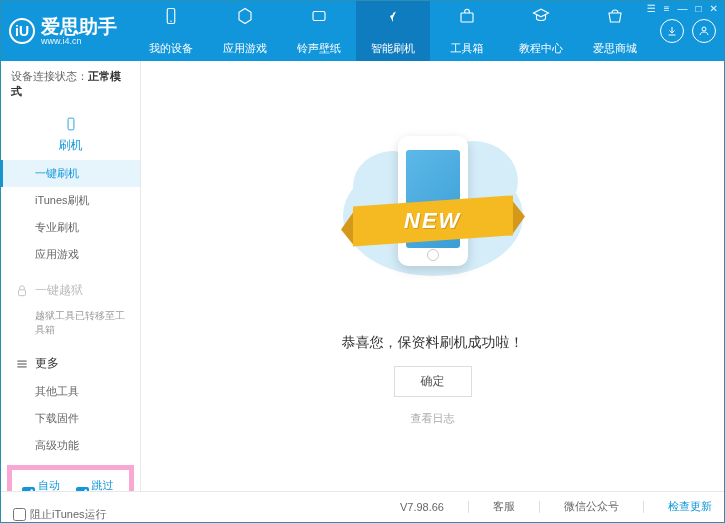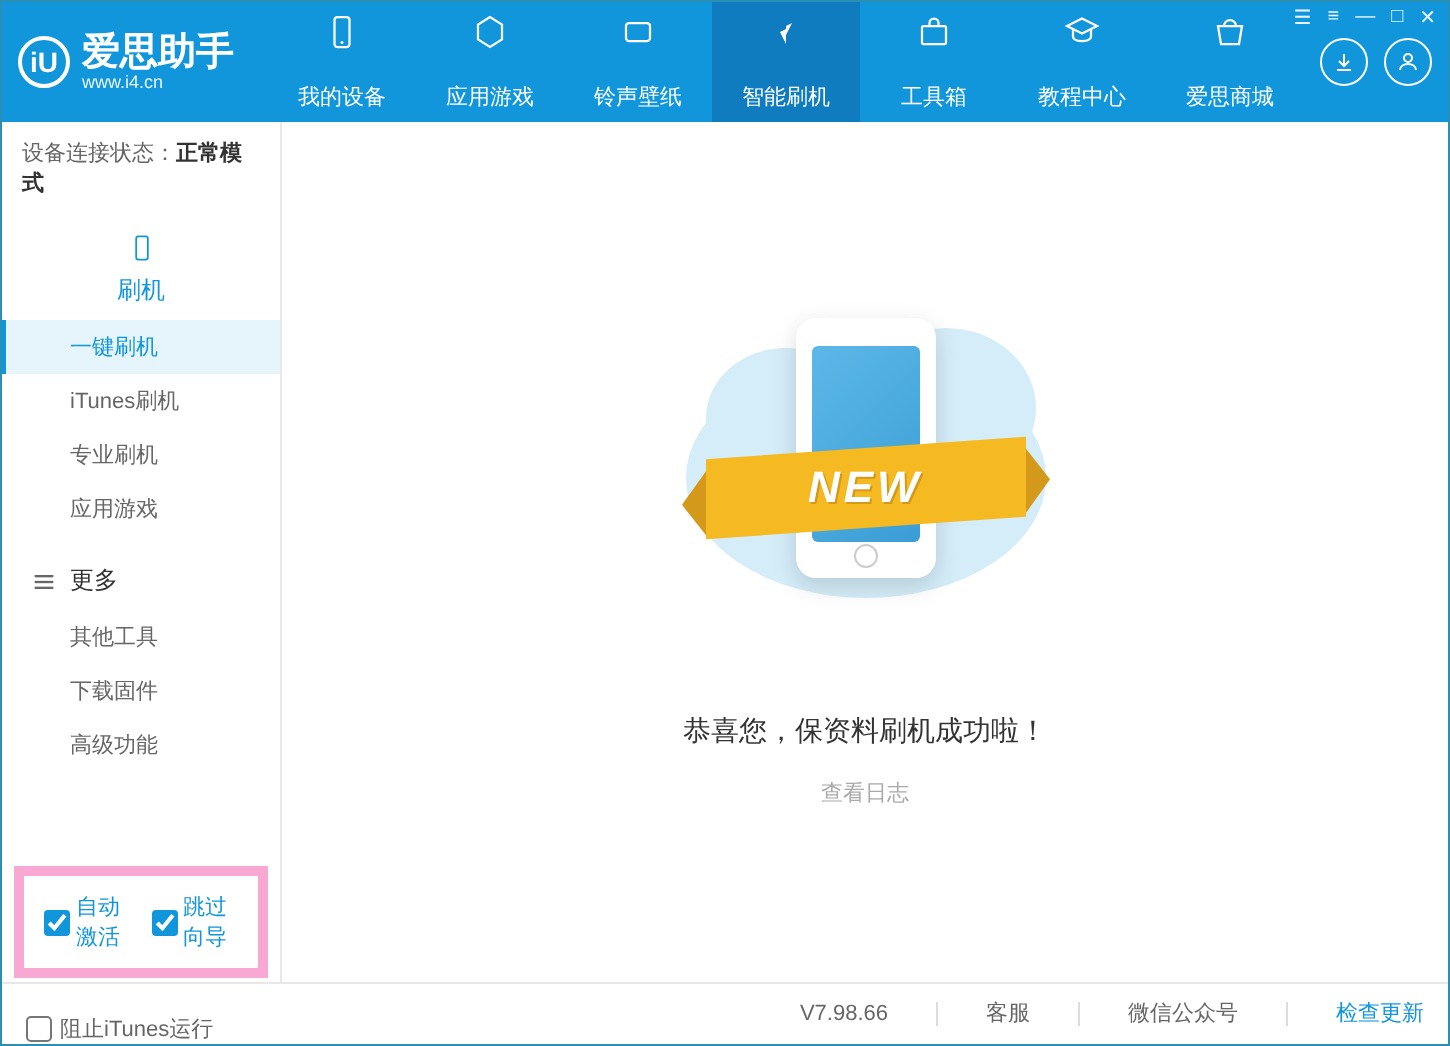--- a/index.html
+++ b/index.html
@@ -158,20 +158,30 @@
             <rect x="7" y="2" width="10" height="20" rx="2" fill="none" stroke="#1296db" stroke-width="1.5"></rect>
           </svg>
           <span>刷机</span>
         </div>
       <div class="side-item active">一键刷机</div>
       <div class="side-item">iTunes刷机</div>
       <div class="side-item">专业刷机</div>
       <div class="side-item">应用游戏</div>
     </div>
     <div class="side-section">
+      <div class="side-head" style="color:#bbb">
+          <svg class="icon" viewBox="0 0 24 24">
+            <rect x="6" y="10" width="12" height="10" rx="2" fill="none" stroke="#bbb" stroke-width="1.5"></rect>
+            <path d="M8 10V7a4 4 0 018 0v3" fill="none" stroke="#bbb" stroke-width="1.5"></path>
+          </svg>
+          <span>一键越狱</span>
+        </div>
+      <div class="side-note">越狱工具已转移至工具箱</div>
+    </div>
+    <div class="side-section">
       <div class="side-head">
           <svg class="icon" viewBox="0 0 24 24" stroke="#666" stroke-width="2" fill="none">
             <line x1="4" y1="7" x2="20" y2="7"></line>
             <line x1="4" y1="12" x2="20" y2="12"></line>
             <line x1="4" y1="17" x2="20" y2="17"></line>
           </svg>
           <span>更多</span>
         </div>
       <div class="side-item">其他工具</div>
       <div class="side-item">下载固件</div>
@@ -197,20 +207,21 @@
           <ellipse cx="100" cy="110" rx="90" ry="60" fill="#d4edf9"></ellipse>
           <ellipse cx="60" cy="80" rx="40" ry="35" fill="#d4edf9"></ellipse>
           <ellipse cx="140" cy="75" rx="45" ry="40" fill="#d4edf9"></ellipse>
         </svg>
       <div class="phone"></div>
       <div class="ribbon">
           <span>NEW</span>
         </div>
     </div>
     <div class="msg">恭喜您，保资料刷机成功啦！</div>
+    <button class="confirm-btn">确定</button>
     <div class="log-link">查看日志</div>
   </div>
 </div>
 
 <div class="footer">
   <div class="footer-left">
     <label style="display:flex;align-items:center;gap:4px;margin-top:16px;">
         <input type="checkbox" style="">
         <span>阻止iTunes运行</span>
       </label>

